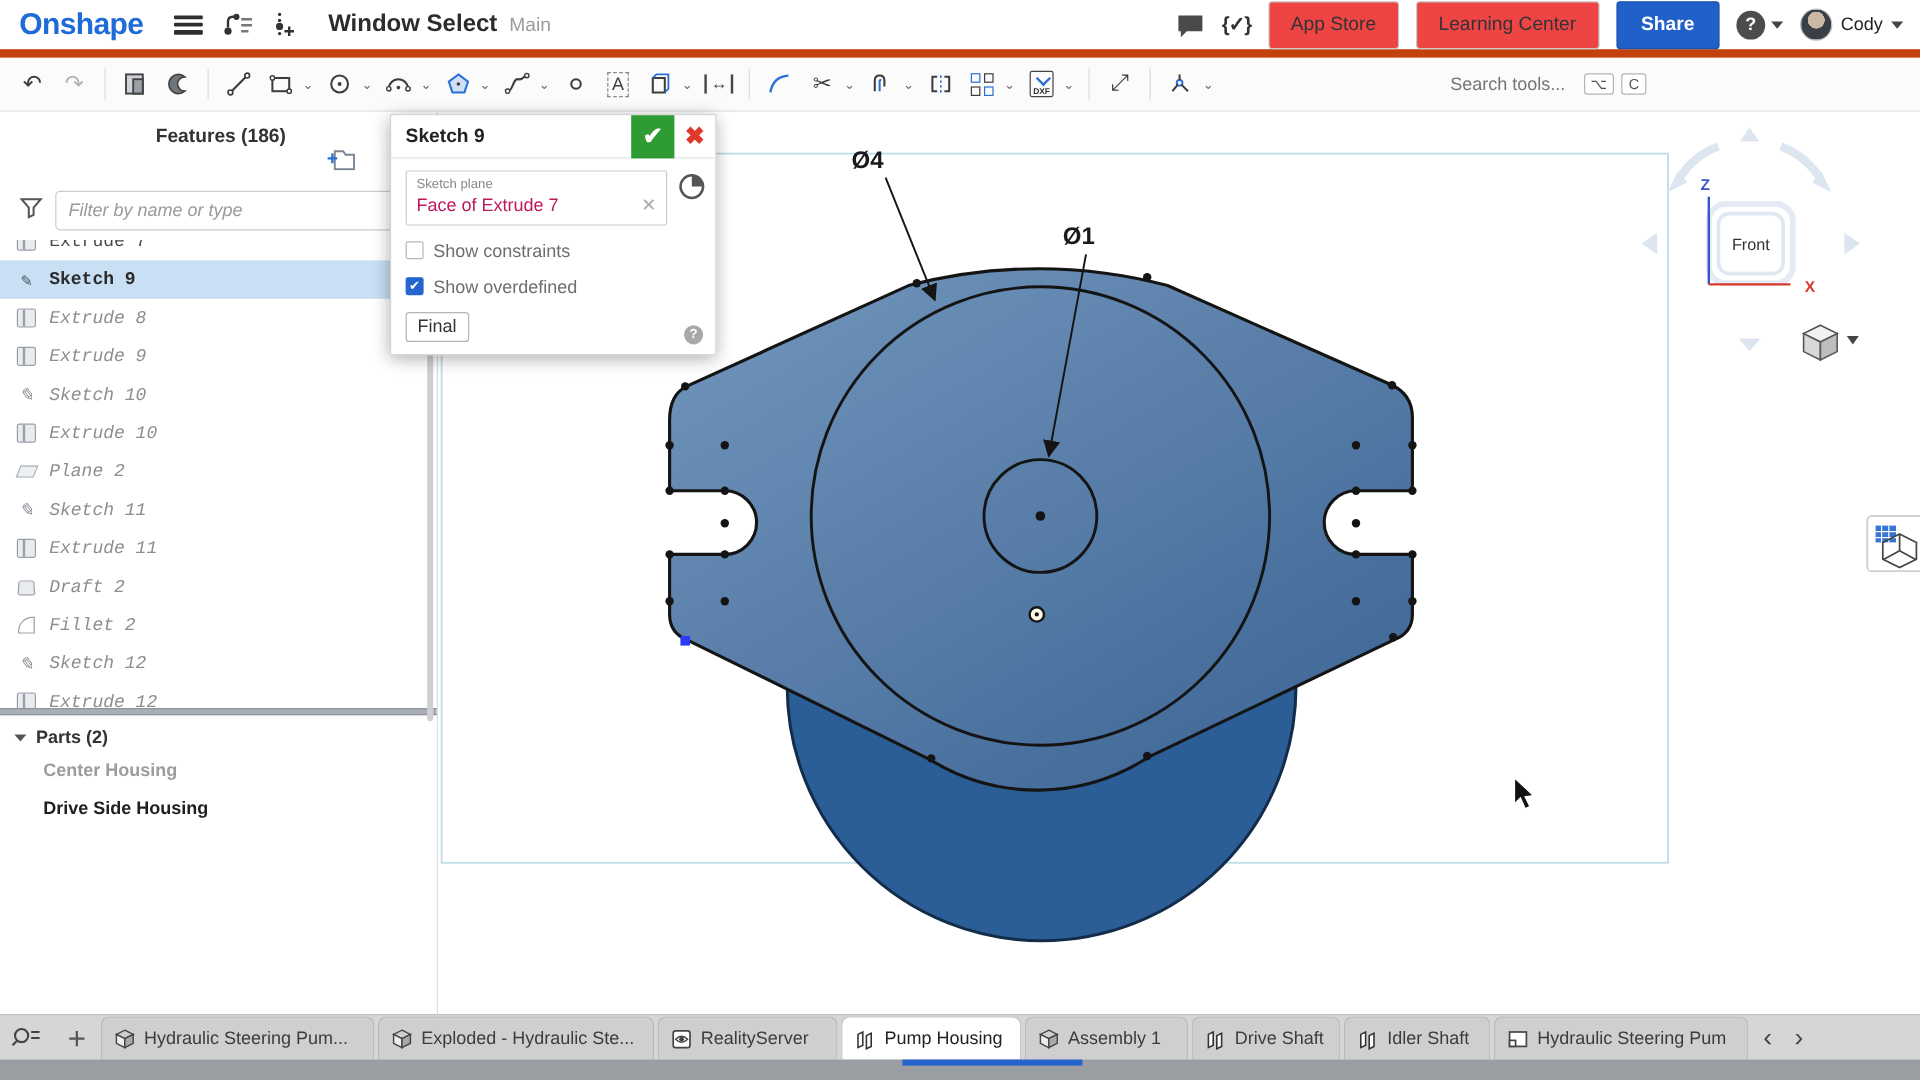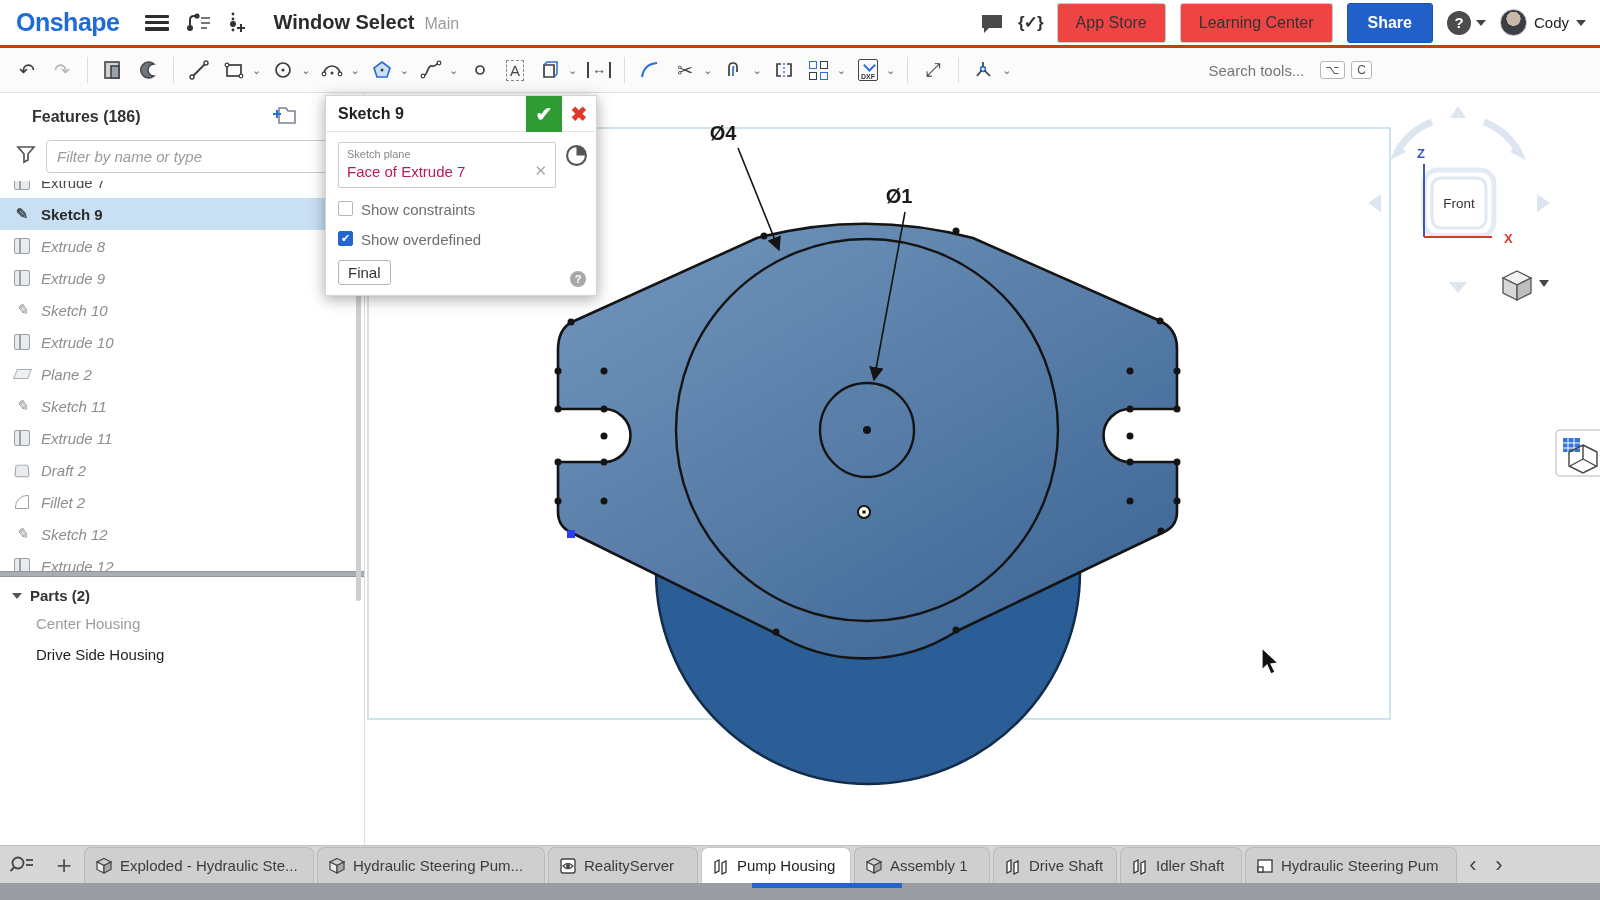--- a/index.html
+++ b/index.html
@@ -1,20 +1,20 @@
 <!DOCTYPE html>
 <html><head>
 <meta charset="utf-8">
 <style>
   * { margin:0; padding:0; box-sizing:border-box; }
   html,body { width:1600px; height:900px; overflow:hidden; }
   body { font-family:"Liberation Sans", sans-serif; background:#fff; position:relative; }
 
   
-  #topbar { position:absolute; left:0; top:0; width:1600px; height:48px; background:#fff; border-bottom:3px solid #c2410c; display:flex; align-items:center; z-index:30; }
+  #topbar { position:absolute; left:0; top:0; width:1600px; height:48px; background:#fff; border-bottom:7px solid #c2410c; display:flex; align-items:center; z-index:30; }
   .logo { font-size:25px; font-weight:bold; color:#1f6bd8; letter-spacing:-0.5px; margin-left:16px; }
   .hamburger { width:24px; height:16px; margin-left:26px; display:flex; flex-direction:column; justify-content:space-between; cursor:pointer; }
   .hamburger div { height:3.2px; background:#2e2e2e; border-radius:1px; }
   .tb-ic { margin-left:16px; display:flex; align-items:center; }
   .doc-title { font-size:20px; font-weight:bold; color:#2c2c2c; margin-left:26px; white-space:nowrap; }
   .ws-name { font-size:16px; color:#9b9b9b; margin-left:10px; margin-top:3px; }
   .top-right { margin-left:auto; display:flex; align-items:center; gap:14px; padding-right:14px; }
   .btn-outline { border:1px solid #c9c9c9; border-radius:3px; background:#ef4444; font-size:16px; color:#333; height:40px; padding:0 18px; display:flex; align-items:center; cursor:pointer; white-space:nowrap; }
   .btn-share { background:#2160c9; color:#fff; border:1px solid #1b53ae; border-radius:3px; font-size:16px; height:40px; padding:0 20px; display:flex; align-items:center; font-weight:bold; cursor:pointer; }
   .codebrace { font-size:17px; color:#333; font-weight:bold; letter-spacing:-1px; }
@@ -34,42 +34,42 @@
   .pattern-ic i:nth-child(4) { border-color:#2a6fd4; }
   .dxf-ic { width:20px; height:22px; border:1.6px solid #444; border-radius:2px; position:relative; font-size:7px; font-weight:bold; color:#333; display:flex; align-items:flex-end; justify-content:center; }
   .dxf-ic::before { content:""; position:absolute; top:1px; left:6px; width:7px; height:7px; border-left:2px solid #2a6fd4; border-bottom:2px solid #2a6fd4; transform:rotate(-45deg); }
   .text-ic { border:1px dashed #888; font-size:15px; color:#444; padding:0 3px; line-height:19px; }
   #search-tools { margin-left:auto; margin-right:228px; display:flex; align-items:center; gap:6px; }
   #search-tools input { border:none; outline:none; background:transparent; font-size:15px; color:#555; width:105px; }
   .key { border:1px solid #b5b5b5; border-radius:3px; padding:1px 5px; font-size:12px; color:#555; background:#fff; }
 
   
   #panel { position:absolute; left:0; top:93px; width:365px; height:752px; background:#fff; border-right:1px solid #ddd; z-index:10; overflow:hidden; }
-  .panel-head { display:flex; align-items:center; padding:12px 16px 6px 32px; }
+  .panel-head { display:flex; align-items:center; padding:12px 16px 6px 20px;flex-direction:column; }
   .panel-title { font-size:16px; font-weight:bold; color:#333; }
   .filter-row { display:flex; align-items:center; padding:6px 16px 8px 16px; gap:10px; }
   .filter-input { flex:1; height:33px; border:1px solid #ccc; border-radius:4px; padding:0 10px; font-size:15px; font-style:italic; color:#444; }
   .filter-input::placeholder { color:#9a9a9a; font-style:italic; }
-  #feature-list { height:390px; overflow:hidden; position:relative; }
+  #feature-list { height:390px; overflow:hidden; position:relative;font-family:Liberation Mono, monospace; }
   .frow { height:32px; display:flex; align-items:center; padding-left:14px; gap:11px; font-size:15px; color:#4a4a4a; cursor:pointer; }
   .frow.rolled { color:#8e8e8e; font-style:italic; }
   .frow.selected { background:#c8dff4; color:#2b2b2b; font-weight:bold; font-style:normal; }
   .frow:first-child { margin-top:-15px; }
   .fi { width:16px; height:16px; position:relative; flex:none; display:flex; align-items:center; justify-content:center; }
   .fi-extrude { border:1.5px solid #9aa0a8; background:#e9ebee; border-radius:2px; }
   .fi-extrude::after { content:""; position:absolute; left:4px; top:0; bottom:0; width:1.5px; background:#9aa0a8; }
   .fi-sketch { color:#8a8f96; font-size:15px; }
   .selected .fi-sketch { color:#4a4f55; }
   .fi-plane { width:15px; height:10px; border:1.5px solid #aab0b7; transform:skewX(-22deg); background:#eef0f2; }
   .fi-draft { width:14px; height:13px; border:1.5px solid #9aa0a8; background:#e9ebee; transform:perspective(20px) rotateX(14deg); border-radius:2px; }
   .fi-fillet { width:14px; height:14px; border:1.5px solid #9aa0a8; background:#fff; border-top-left-radius:12px; }
   #rollback { height:6px; background:#a9aeb5; border-top:1px solid #8f949b; border-bottom:1px solid #8f949b; cursor:row-resize; }
   .parts-head { display:flex; align-items:center; gap:8px; padding:10px 0 4px 12px; font-size:15px; font-weight:bold; color:#333; cursor:pointer; }
   .chev-down { width:0; height:0; border-left:5px solid transparent; border-right:5px solid transparent; border-top:6px solid #555; }
-  .prow { height:31px; display:flex; align-items:center; padding-left:36px; font-size:15px; cursor:pointer; }
+  .prow { height:31px; display:flex; align-items:center; padding-left:36px; font-size:15px; cursor:pointer;font-weight:bold; }
   .prow.dim { color:#9c9c9c; }
   .prow.normal { color:#1f1f1f; }
   #panel-scrollbar { position:absolute; right:3px; top:88px; width:5px; height:420px; background:#cfcfcf; border-radius:3px; }
 
   
   #dialog { position:absolute; left:325px; top:95px; width:272px; background:#fff; box-shadow:0 3px 14px rgba(0,0,0,.35); z-index:40; border:1px solid #d5d5d5; }
   .dlg-head { height:36px; display:flex; align-items:center; border-bottom:1px solid #e3e3e3; }
   .dlg-title { flex:1; font-size:16px; font-weight:bold; color:#222; padding-left:12px; }
   .dlg-ok { width:36px; height:36px; background:#2f9b33; color:#fff; display:flex; align-items:center; justify-content:center; font-size:20px; font-weight:bold; cursor:pointer; }
   .dlg-cancel { width:34px; height:36px; display:flex; align-items:center; justify-content:center; color:#e0392b; font-size:20px; font-weight:bold; cursor:pointer; }
@@ -520,35 +520,35 @@
   <div class="tabs-row">
     <div class="bb-ic" style="width:44px">
       <svg width="26" height="22" viewBox="0 0 26 22">
           <circle cx="9" cy="9" r="5.5" fill="none" stroke="#444" stroke-width="1.8"></circle>
           <line x1="5" y1="13.5" x2="1.5" y2="17" stroke="#444" stroke-width="1.8"></line>
           <line x1="17" y1="6" x2="24" y2="6" stroke="#444" stroke-width="1.8"></line>
           <line x1="17" y1="11" x2="24" y2="11" stroke="#444" stroke-width="1.8"></line>
         </svg>
     </div>
     <div class="bb-ic plus">+</div>
-    <div class="doctab" style="width:230px">
+    <div class="doctab" style="width:228px">
       <svg width="18" height="18" viewBox="0 0 18 18">
           <polygon points="9,1.5 16,5 9,8.5 2,5" fill="#cfcfcf" stroke="#444" stroke-width="1.2"></polygon>
           <polygon points="2,5 9,8.5 9,16 2,12.5" fill="#ececec" stroke="#444" stroke-width="1.2"></polygon>
           <polygon points="16,5 9,8.5 9,16 16,12.5" fill="#a8a8a8" stroke="#444" stroke-width="1.2"></polygon>
         </svg>
-      <span class="lbl">Exploded - Hydraulic Ste...</span>
-    </div>
-    <div class="doctab" style="width:228px">
+      <span class="lbl">Hydraulic Steering Pum...</span>
+    </div>
+    <div class="doctab" style="width:230px">
       <svg width="18" height="18" viewBox="0 0 18 18">
           <polygon points="9,1.5 16,5 9,8.5 2,5" fill="#cfcfcf" stroke="#444" stroke-width="1.2"></polygon>
           <polygon points="2,5 9,8.5 9,16 2,12.5" fill="#ececec" stroke="#444" stroke-width="1.2"></polygon>
           <polygon points="16,5 9,8.5 9,16 16,12.5" fill="#a8a8a8" stroke="#444" stroke-width="1.2"></polygon>
         </svg>
-      <span class="lbl">Hydraulic Steering Pum...</span>
+      <span class="lbl">Exploded - Hydraulic Ste...</span>
     </div>
     <div class="doctab" style="width:150px">
       <svg width="18" height="18" viewBox="0 0 18 18">
           <rect x="2" y="2" width="14" height="14" rx="2" fill="#fff" stroke="#444" stroke-width="1.4"></rect>
           <path d="M4 9 Q9 4 14 9 Q9 14 4 9 Z" fill="none" stroke="#444" stroke-width="1.2"></path>
           <circle cx="9" cy="9" r="2" fill="#444"></circle>
         </svg>
       <span class="lbl">RealityServer</span>
     </div>
     <div class="doctab active" style="width:150px">

